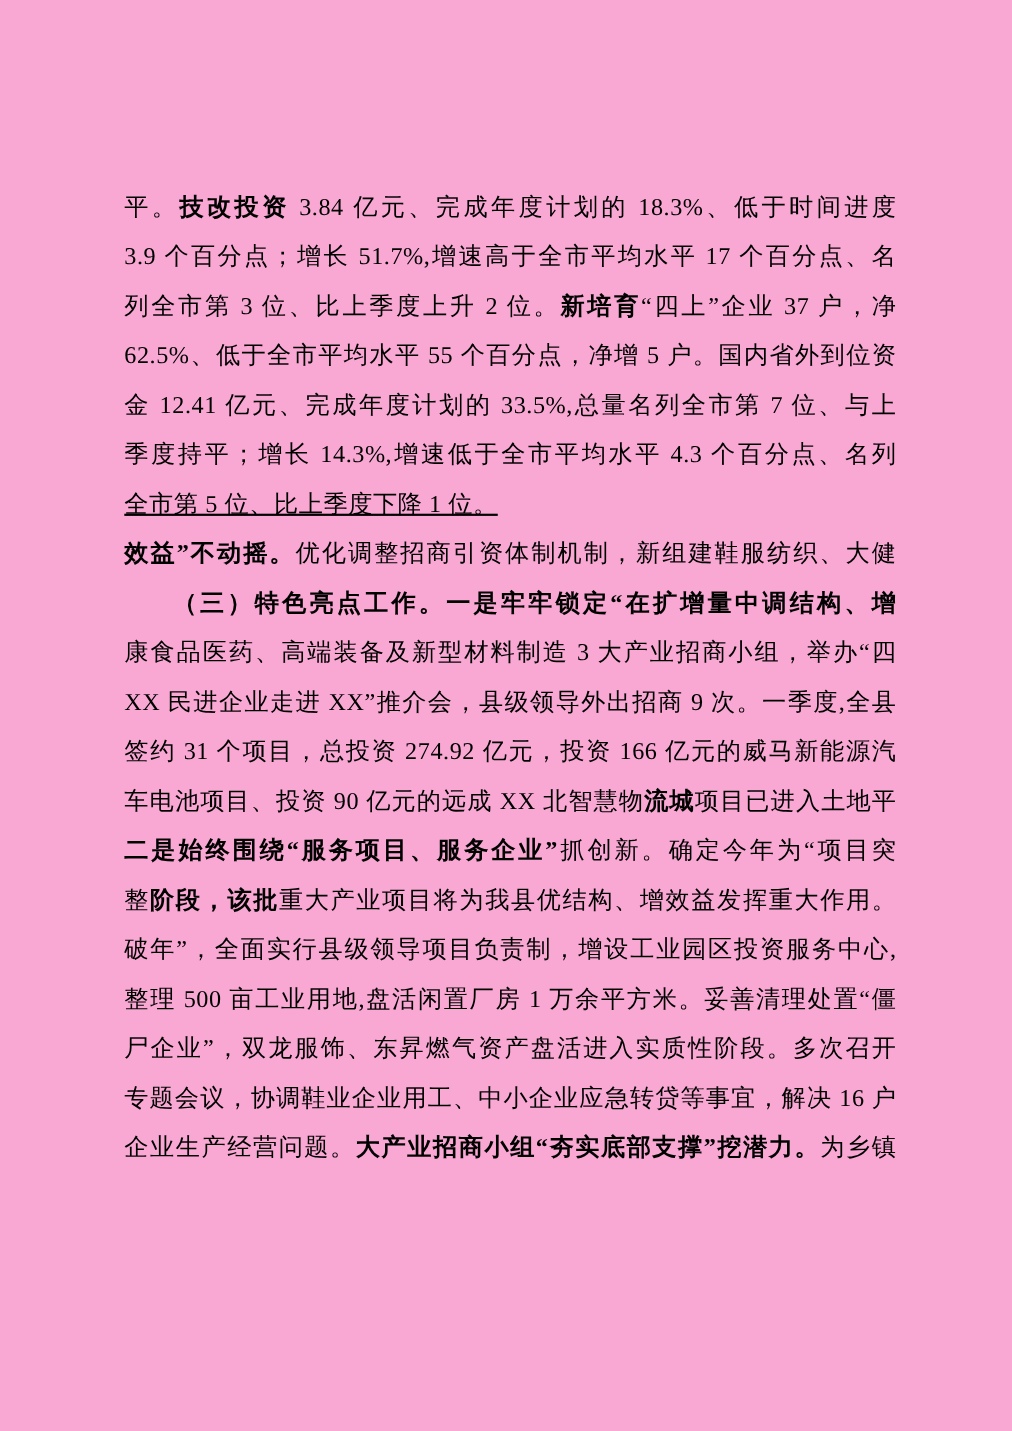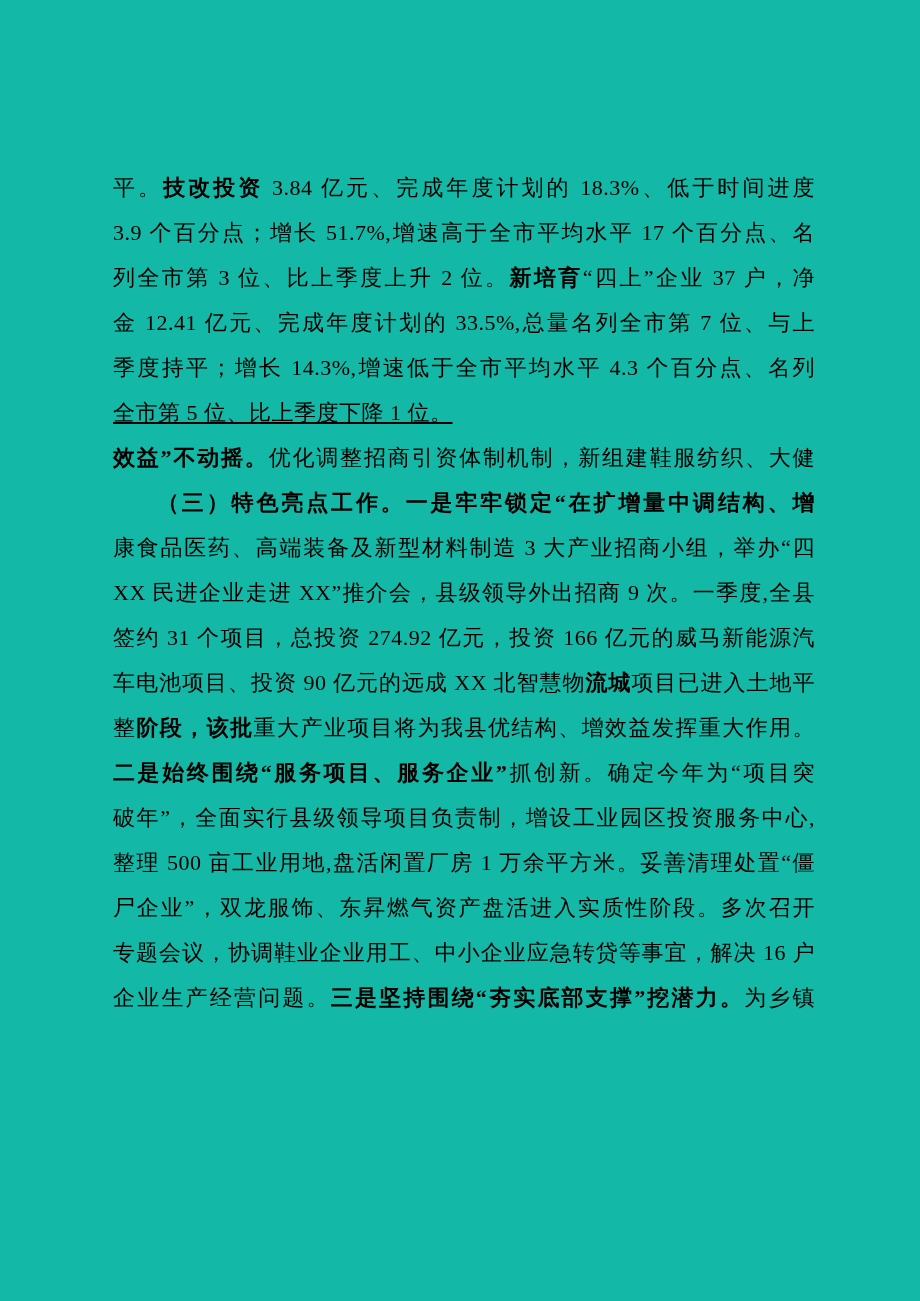--- a/index.html
+++ b/index.html
@@ -4,21 +4,21 @@
 <style>
   html, body {
     margin: 0;
     padding: 0;
     background: #ffffff;
   }
   .page {
     position: relative;
     width: 920px;
     height: 1301px;
-    background: #14b8a6;
+    background: #f9a8d4;
     overflow: hidden;
     font-family: "Liberation Serif", "DejaVu Serif", serif;
     color: #000000;
   }
   .text-block {
     position: absolute;
     left: 113px;
     top: 165px;
     width: 702px;
   }
@@ -44,30 +44,31 @@
   .run.bold { font-weight: bold; }
 </style>
 </head>
 <body>
 
 <div class="page">
   <div class="text-block">
       <div class="line"><span class="run">平。</span><span class="run bold">技改投资</span><span class="run"> 3.84 亿元、完成年度计划的 18.3%、低于时间进度</span></div>
       <div class="line"><span class="run">3.9 个百分点；增长 51.7%,增速高于全市平均水平 17 个百分点、名</span></div>
       <div class="line"><span class="run">列全市第 3 位、比上季度上升 2 位。</span><span class="run bold">新培育</span><span class="run">“四上”企业 37 户，净</span></div>
+      <div class="line"><span class="run">62.5%、低于全市平均水平 55 个百分点，净增 5 户。国内省外到位资</span></div>
       <div class="line"><span class="run">金 12.41 亿元、完成年度计划的 33.5%,总量名列全市第 7 位、与上</span></div>
       <div class="line"><span class="run">季度持平；增长 14.3%,增速低于全市平均水平 4.3 个百分点、名列</span></div>
       <div class="line para-end"><span class="run">全市第 5 位、比上季度下降 1 位。</span></div>
       <div class="line"><span class="run bold">效益”不动摇。</span><span class="run">优化调整招商引资体制机制，新组建鞋服纺织、大健</span></div>
       <div class="line indent"><span class="run bold">（三）特色亮点工作。一是牢牢锁定“在扩增量中调结构、增</span></div>
       <div class="line"><span class="run">康食品医药、高端装备及新型材料制造 3 大产业招商小组，举办“四</span></div>
       <div class="line"><span class="run">XX 民进企业走进 XX”推介会，县级领导外出招商 9 次。一季度,全县</span></div>
       <div class="line"><span class="run">签约 31 个项目，总投资 274.92 亿元，投资 166 亿元的威马新能源汽</span></div>
       <div class="line"><span class="run">车电池项目、投资 90 亿元的远成 XX 北智慧物</span><span class="run bold">流城</span><span class="run">项目已进入土地平</span></div>
+      <div class="line"><span class="run bold">二是始终围绕“服务项目、服务企业”</span><span class="run">抓创新。确定今年为“项目突</span></div>
       <div class="line"><span class="run">整</span><span class="run bold">阶段，该批</span><span class="run">重大产业项目将为我县优结构、增效益发挥重大作用。</span></div>
-      <div class="line"><span class="run bold">二是始终围绕“服务项目、服务企业”</span><span class="run">抓创新。确定今年为“项目突</span></div>
       <div class="line"><span class="run">破年”，全面实行县级领导项目负责制，增设工业园区投资服务中心,</span></div>
       <div class="line"><span class="run">整理 500 亩工业用地,盘活闲置厂房 1 万余平方米。妥善清理处置“僵</span></div>
       <div class="line"><span class="run">尸企业”，双龙服饰、东昇燃气资产盘活进入实质性阶段。多次召开</span></div>
       <div class="line"><span class="run">专题会议，协调鞋业企业用工、中小企业应急转贷等事宜，解决 16 户</span></div>
-      <div class="line"><span class="run">企业生产经营问题。</span><span class="run bold">三是坚持围绕“夯实底部支撑”挖潜力。</span><span class="run">为乡镇</span></div>
+      <div class="line"><span class="run">企业生产经营问题。</span><span class="run bold">大产业招商小组“夯实底部支撑”挖潜力。</span><span class="run">为乡镇</span></div>
     </div>
 </div>
 
 </body></html>

